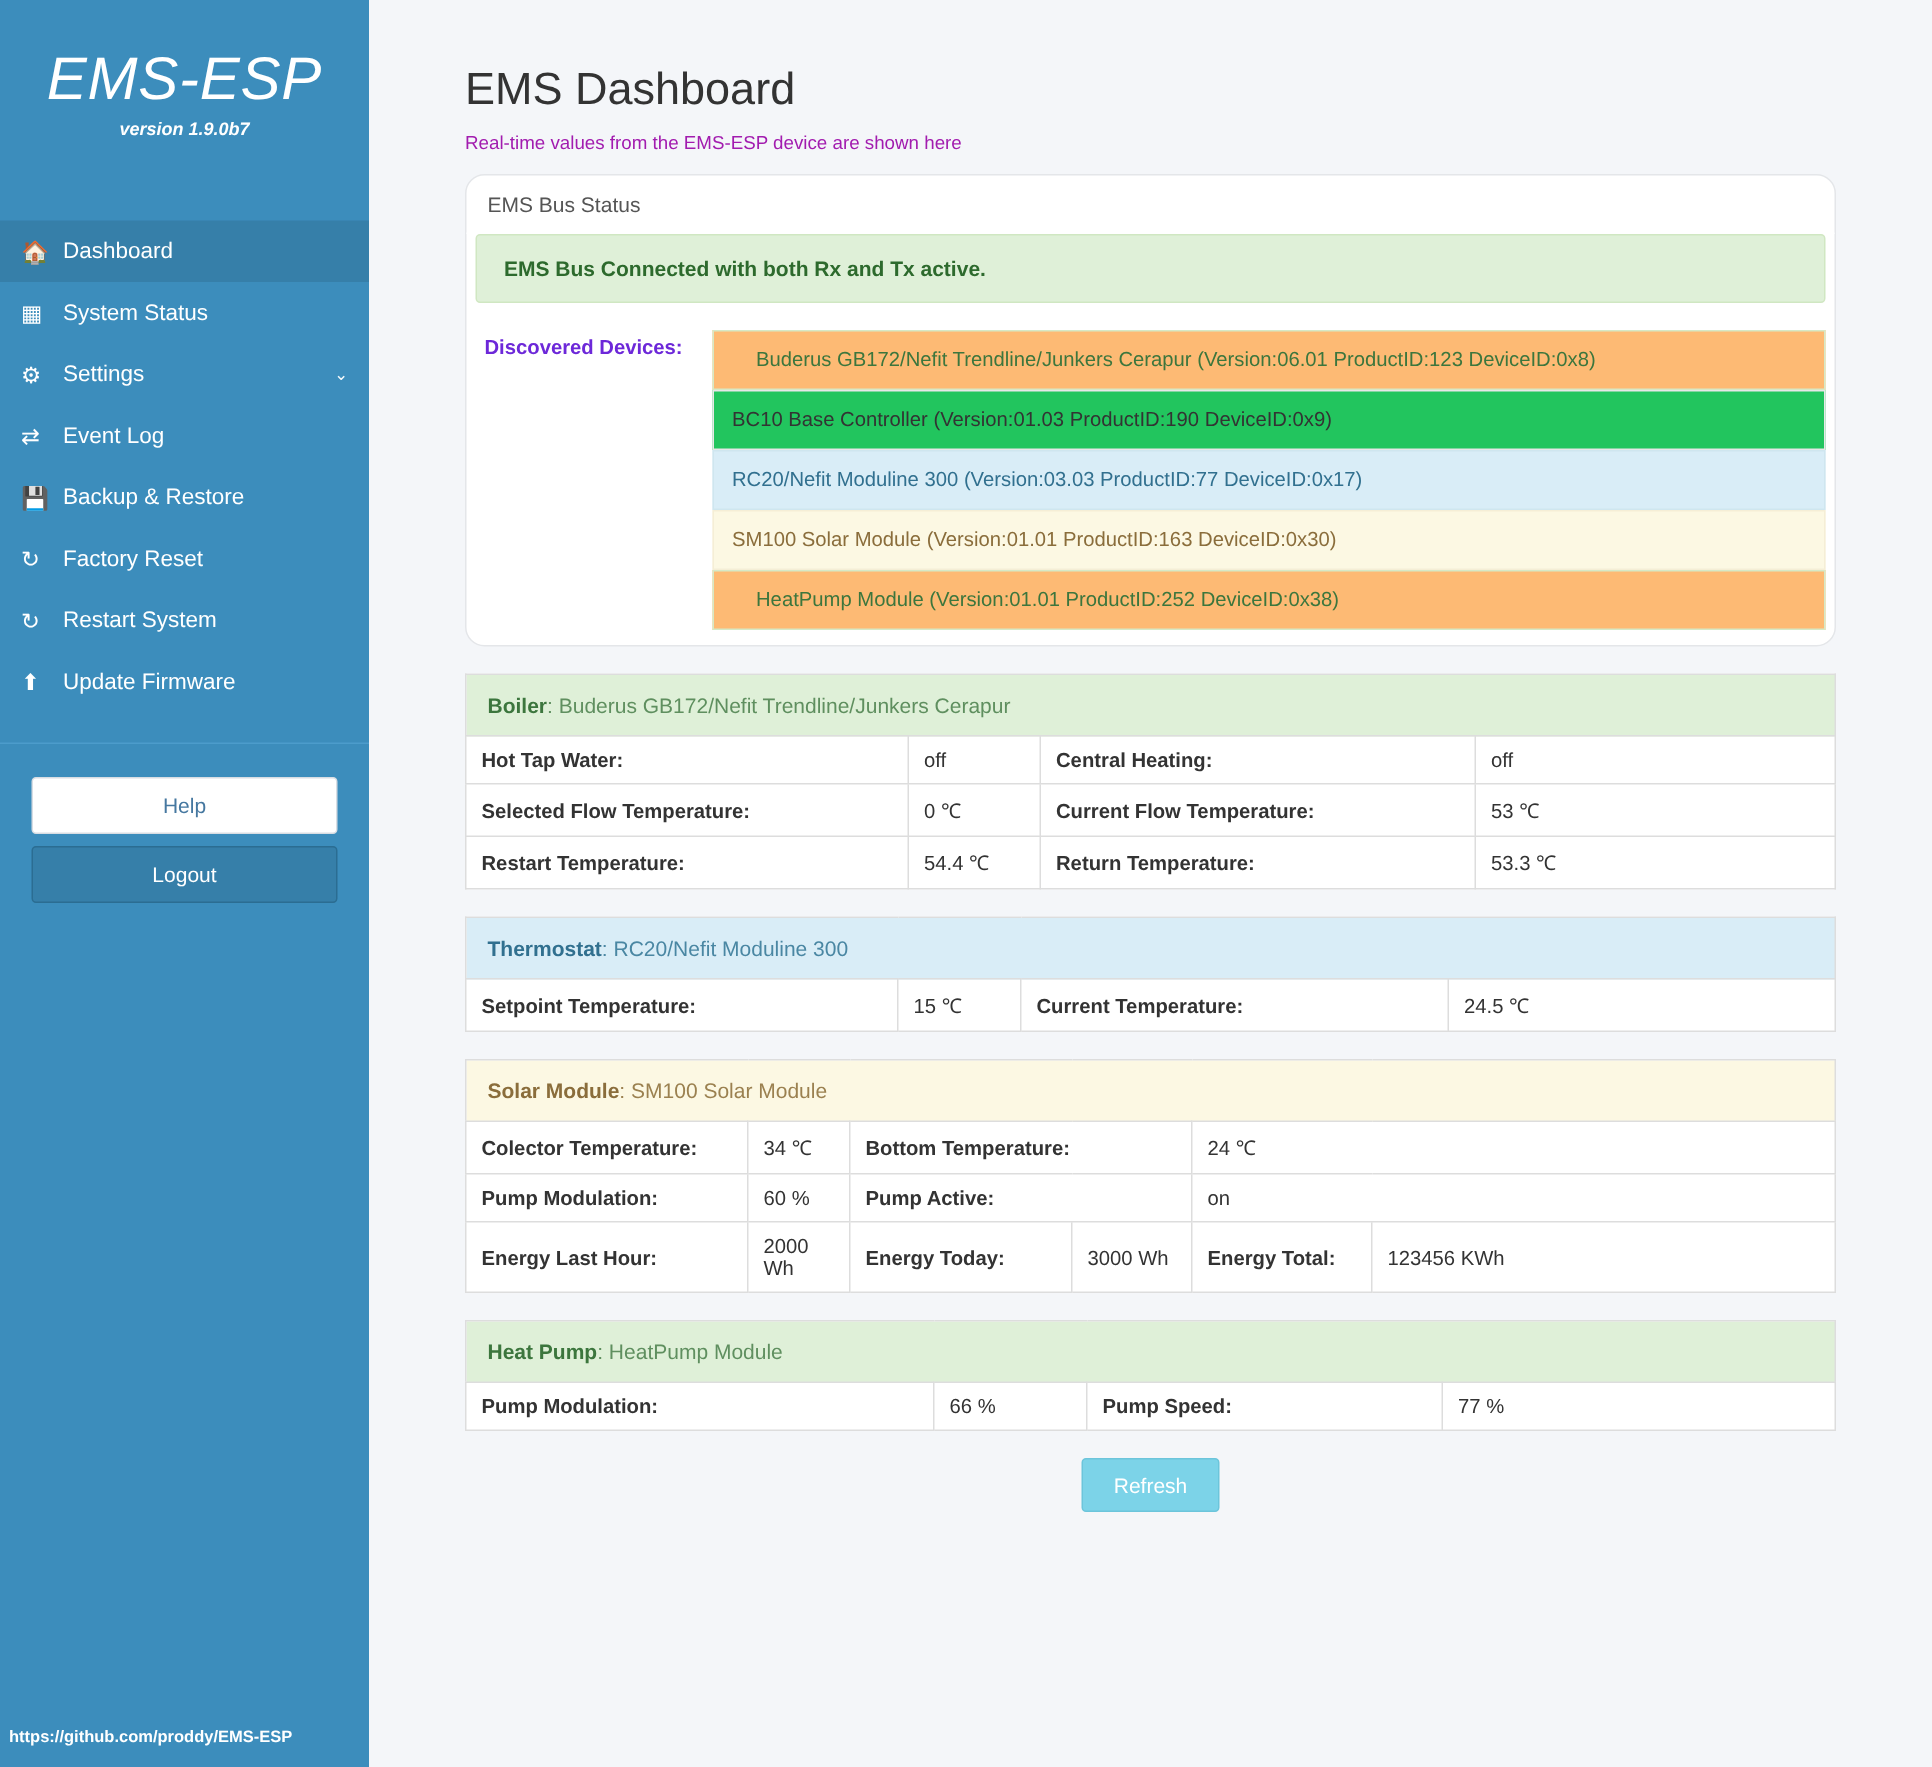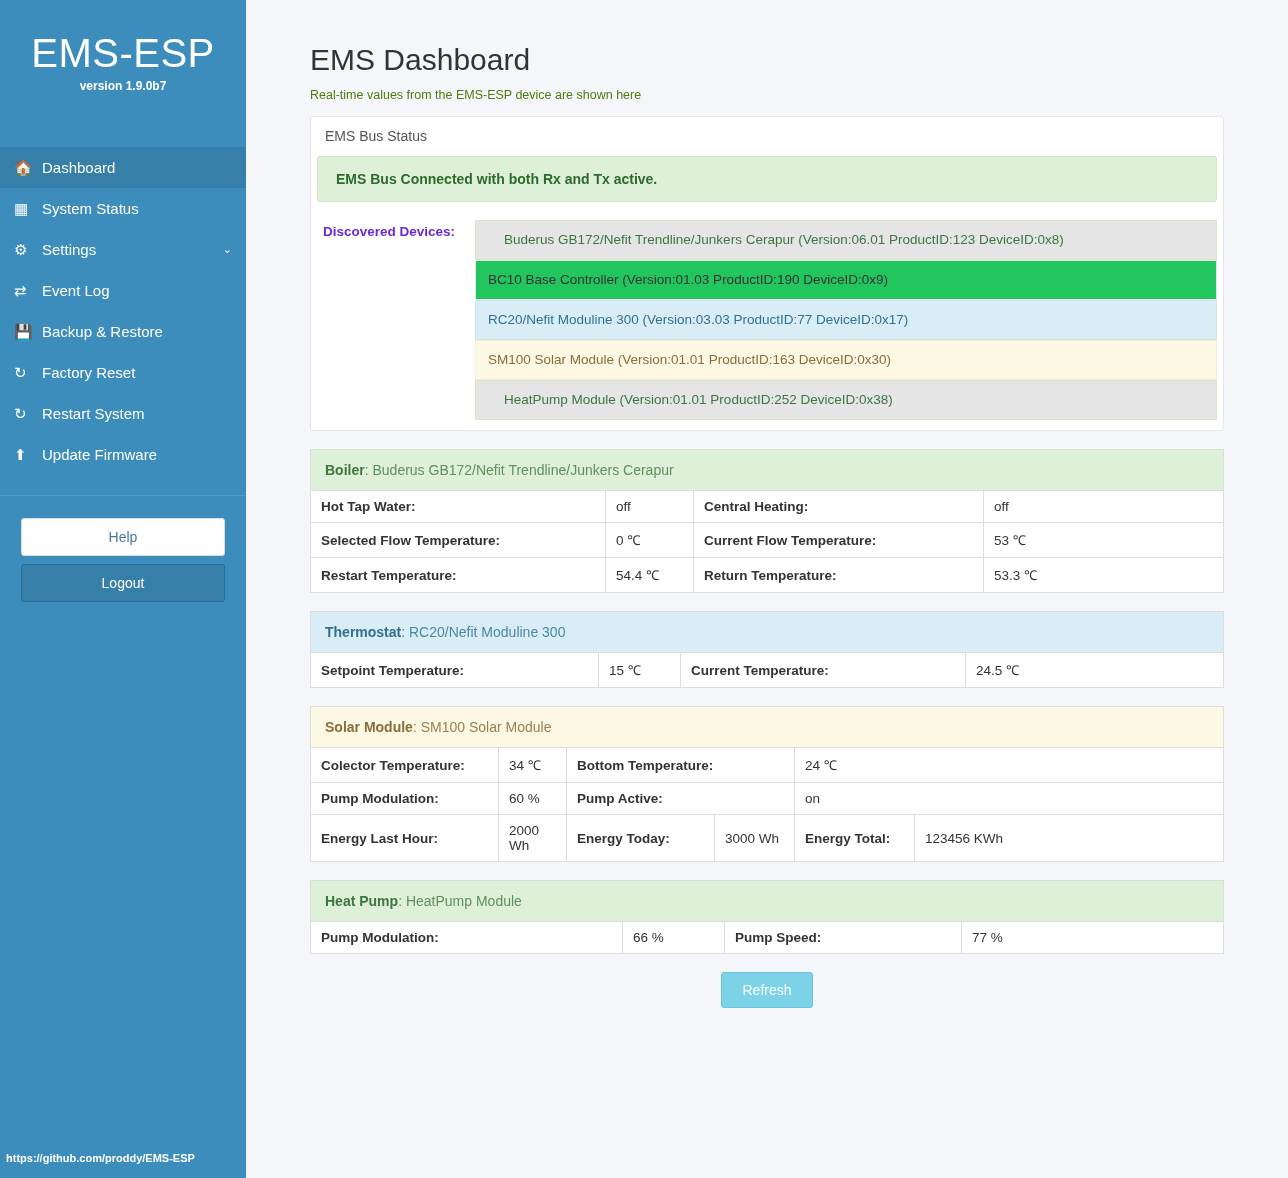--- a/index.html
+++ b/index.html
@@ -17,20 +17,21 @@
     width: 246px;
     background: #3c8dbc;
     color: #ffffff;
     position: relative;
     flex: 0 0 246px;
   }
   .brand {
     height: 147px;
     text-align: center;
     padding-top: 30px;
+    font-style: italic;
   }
   .brand-title {
     font-size: 40px;
     font-weight: normal;
     letter-spacing: 0.5px;
     color: #ffffff;
     line-height: 46px;
   }
   .brand-version {
     font-size: 12px;
@@ -111,28 +112,28 @@
   }
   h1.page-title {
     font-size: 30px;
     font-weight: normal;
     color: #333333;
     margin: 0 0 0 0;
     line-height: 36px;
   }
   .page-sub {
     font-size: 12.5px;
-    color: #4d7c0f;
+    color: #a21caf;
     margin: 10px 0 14px 0;
   }
 
   .panel {
     background: #ffffff;
     border: 1px solid #e4e6e9;
-    border-radius: 2px;
+    border-radius: 13px;
     margin-bottom: 18px;
   }
   .panel-heading {
     padding: 11px 14px;
     font-size: 14px;
     color: #555555;
     border-bottom: 1px solid #ffffff;
   }
 
   .alert-success {
@@ -158,21 +159,21 @@
     line-height: 19px;
     padding-top: 2px;
   }
   .device-list { flex: 1; }
   .device-row {
     font-size: 13.5px;
     padding: 9px 12px;
     line-height: 20px;
     border: 1px solid transparent;
   }
-  .device-row.green { background: #e5e5e5; color: #3c763d; border-color: #d6e9c6; padding-left: 28px; }
+  .device-row.green { background: #fdba74; color: #3c763d; border-color: #d6e9c6; padding-left: 28px; }
   .device-row.white { background: #22c55e; color: #333333; border-color: #e7e7e7; }
   .device-row.blue  { background: #d9edf7; color: #31708f; border-color: #cfe6ef; }
   .device-row.cream { background: #fcf8e3; color: #8a6d3b; border-color: #f5eed6; }
 
   table.kv {
     width: 100%;
     border-collapse: collapse;
     background: #ffffff;
     font-size: 13.5px;
     margin-bottom: 18px;

